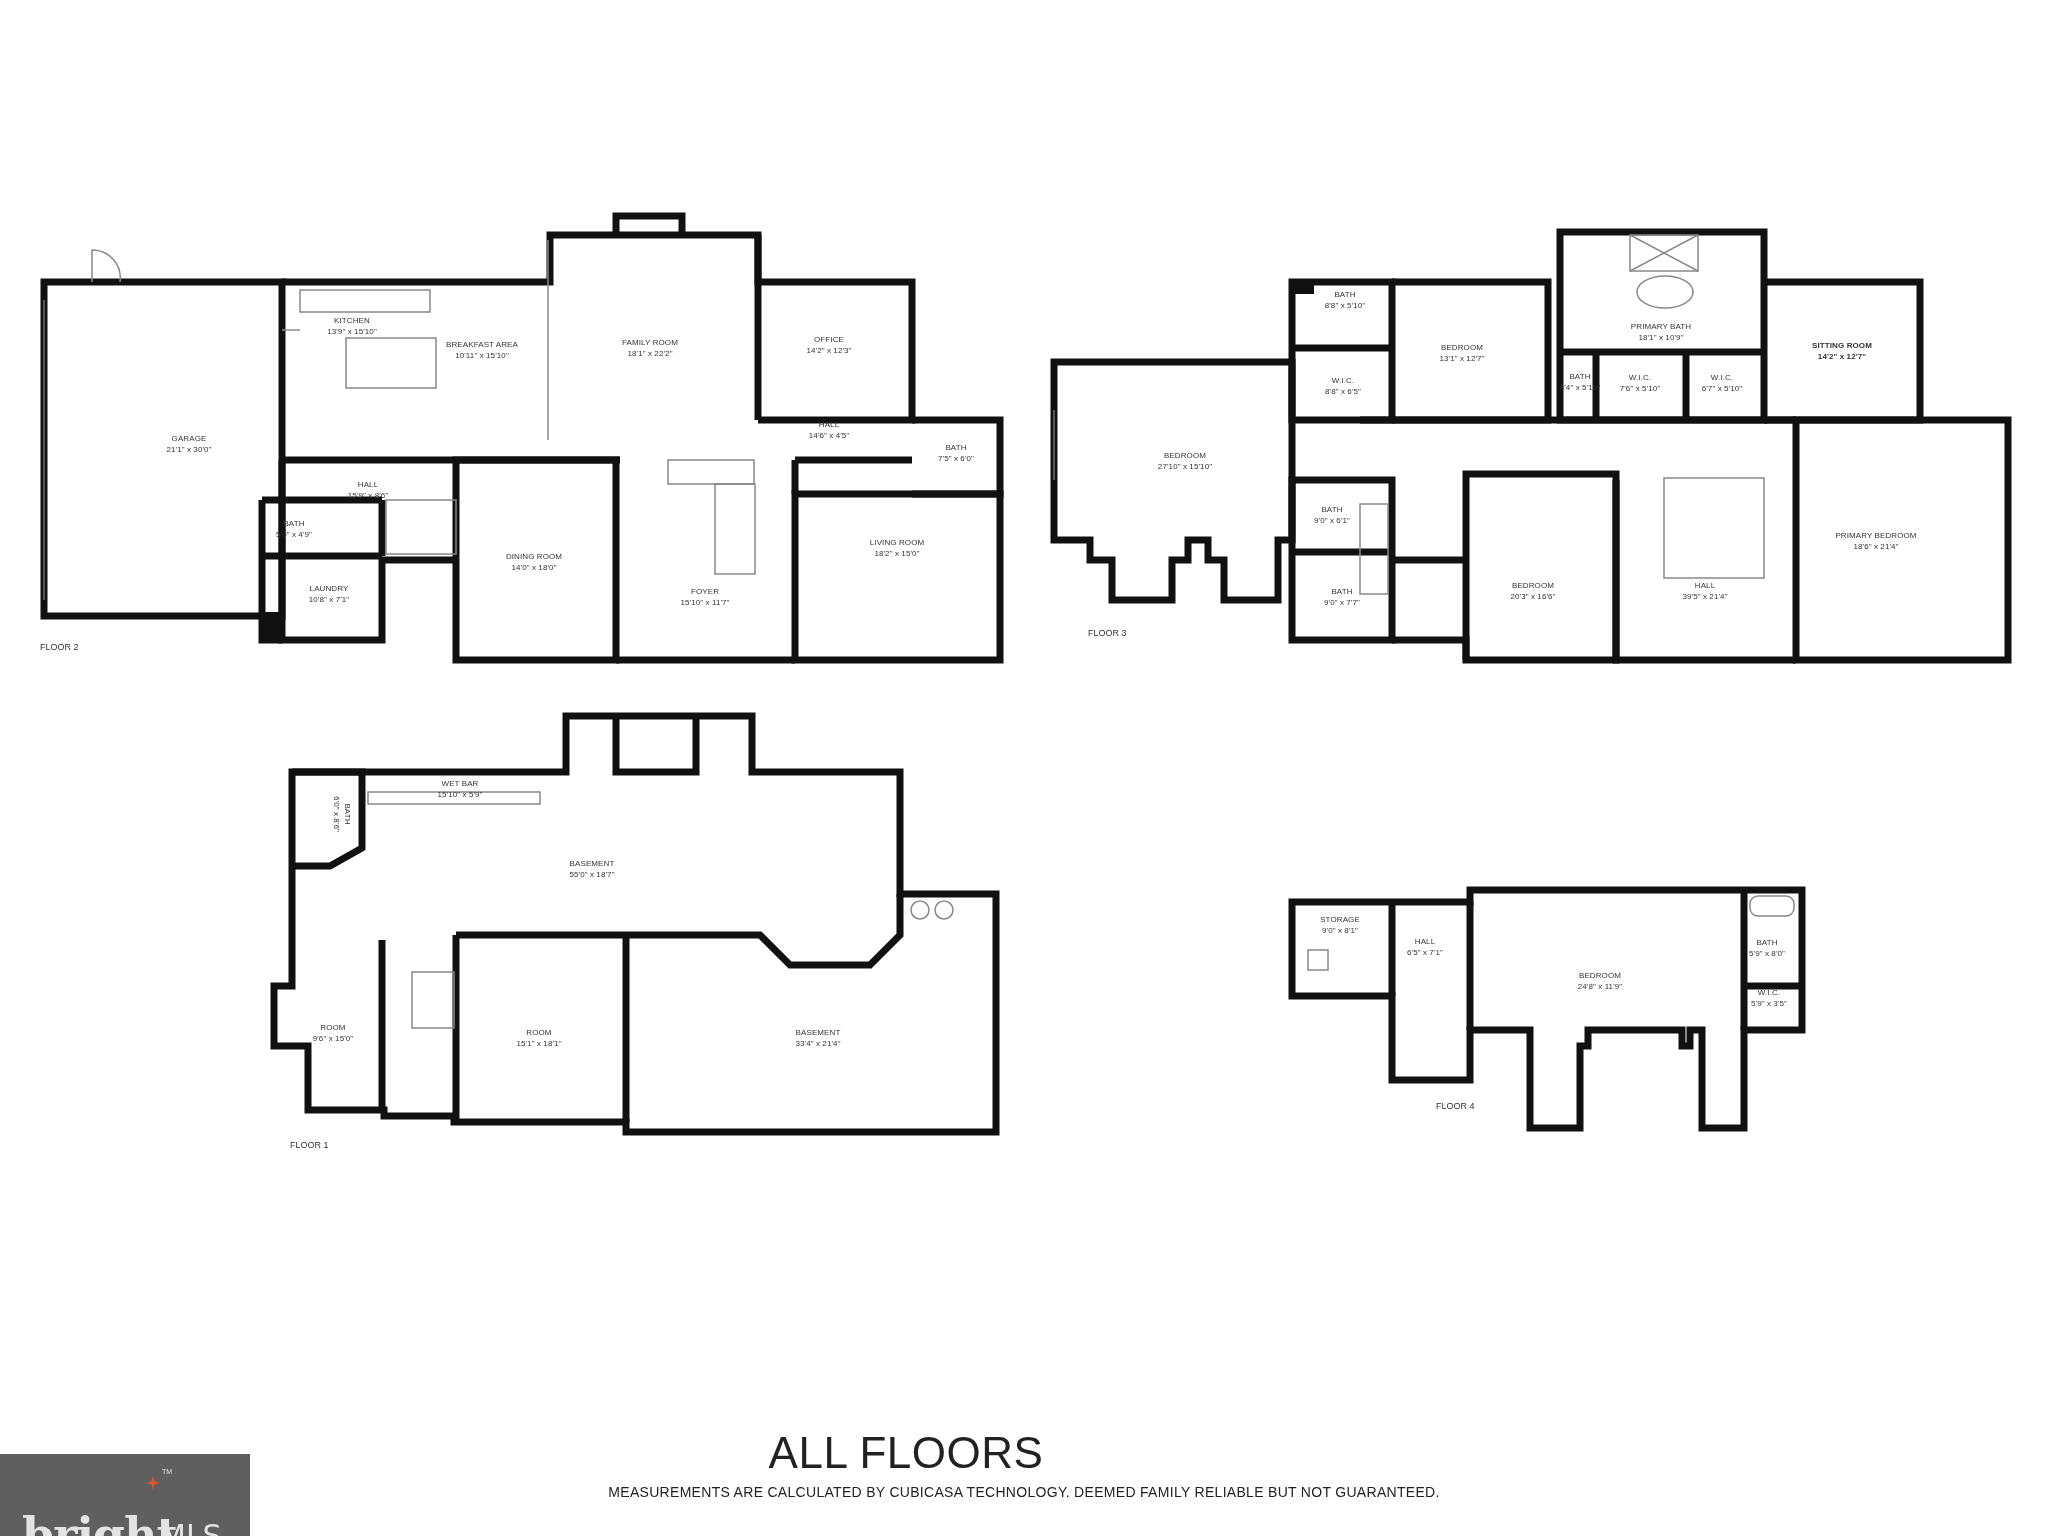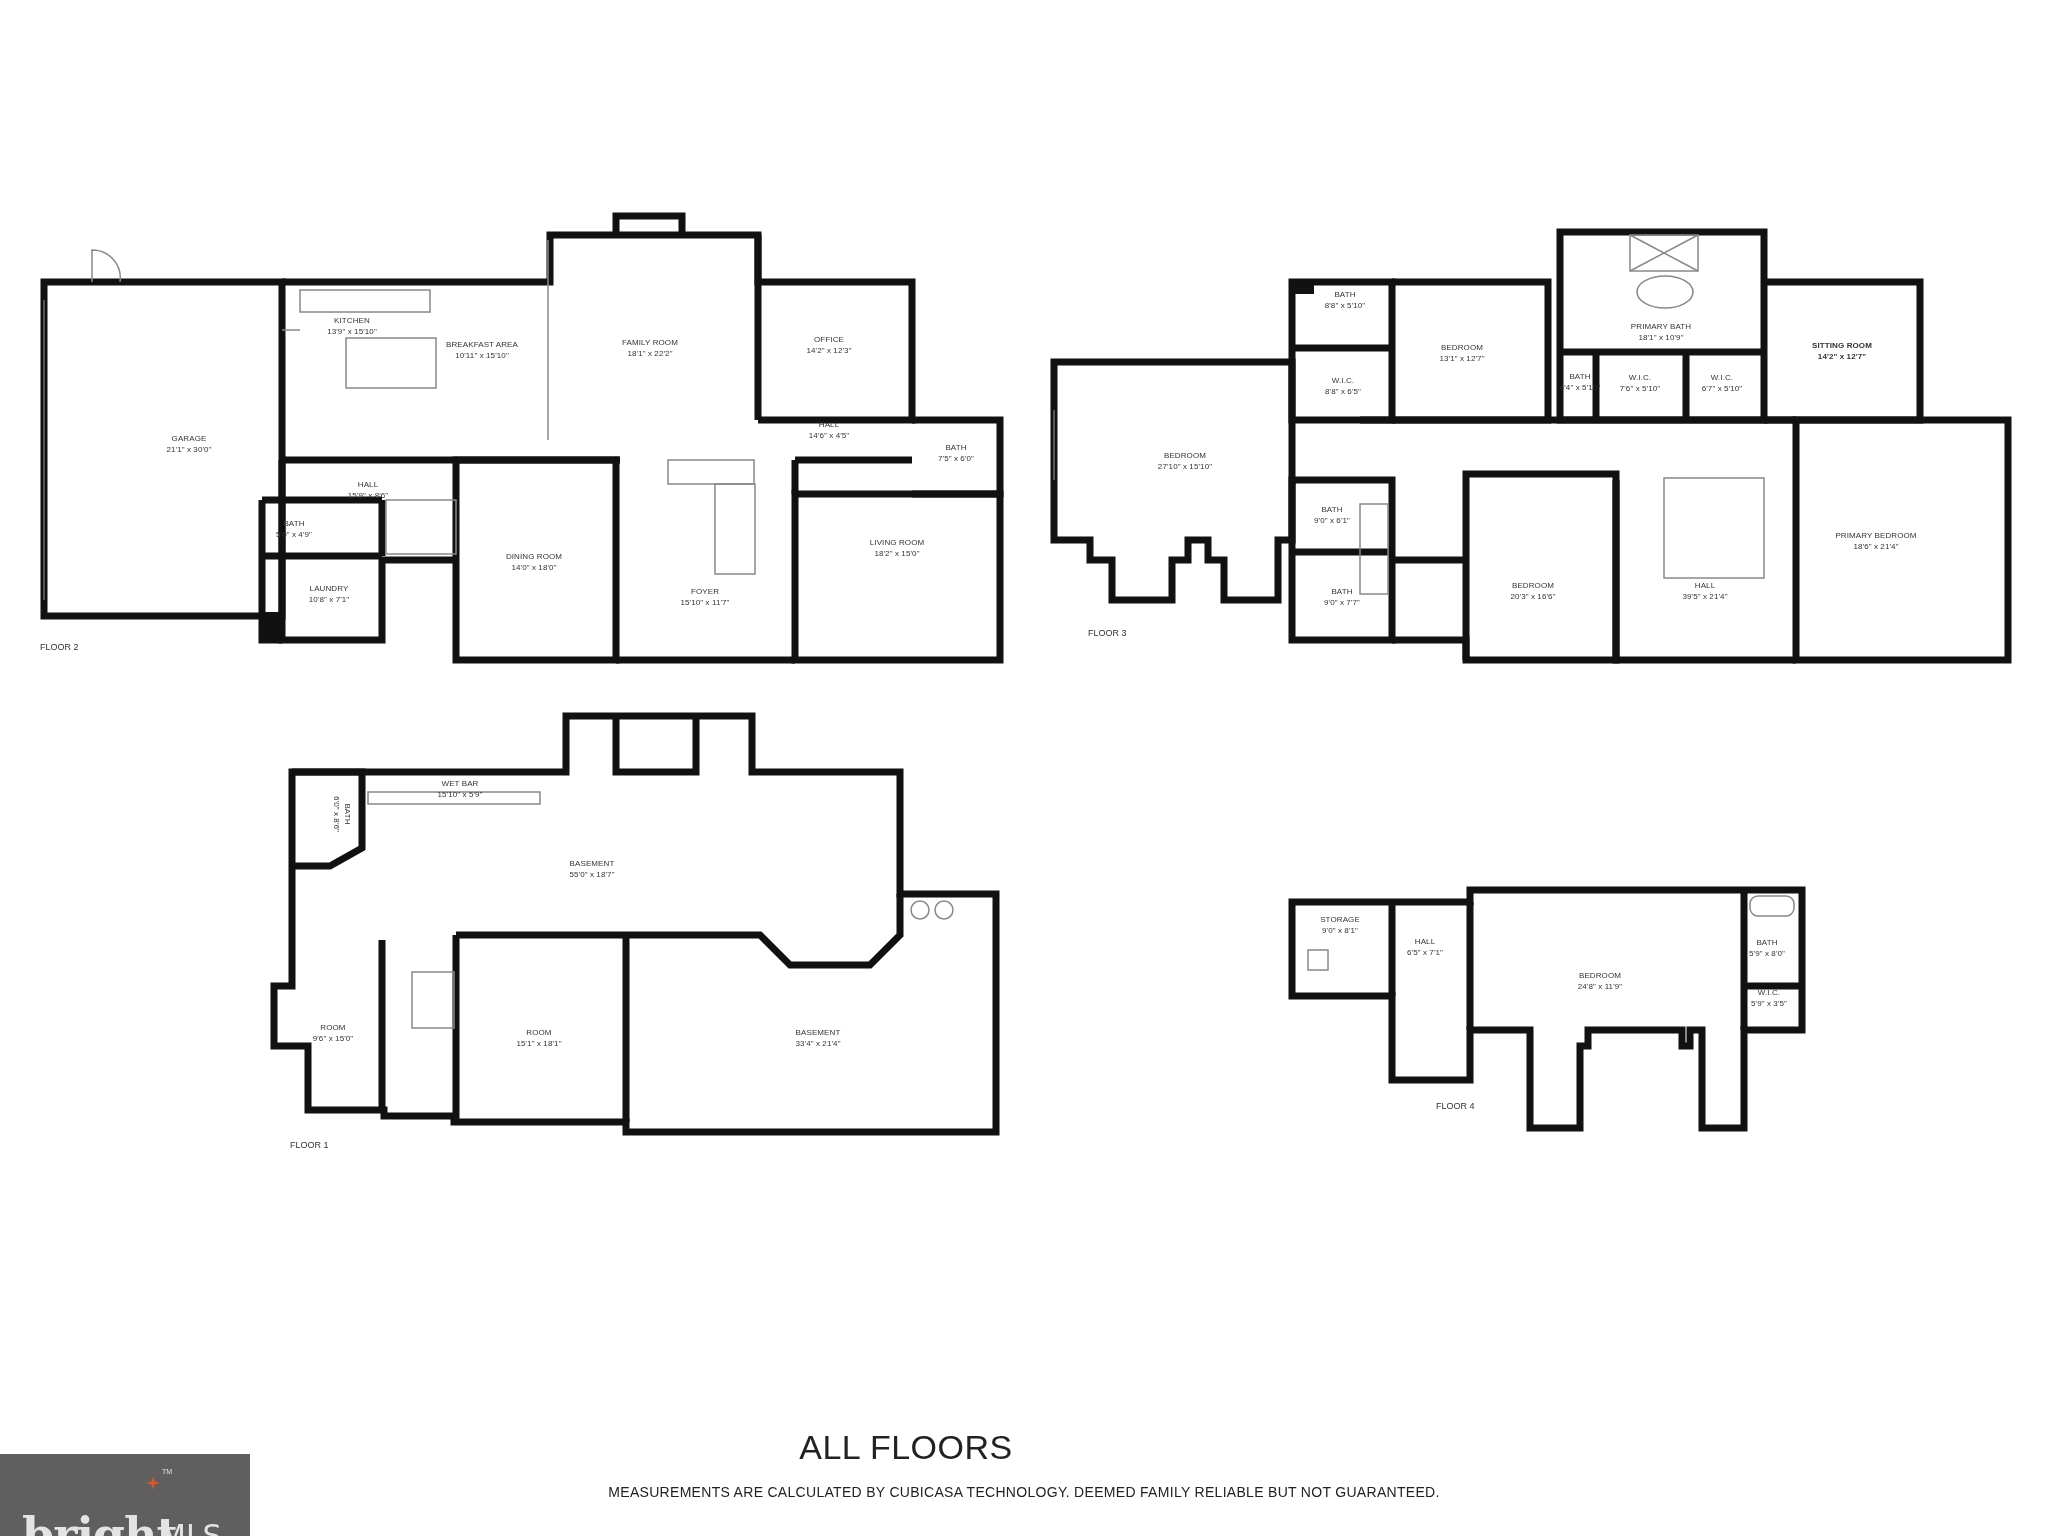--- a/index.html
+++ b/index.html
@@ -6,21 +6,21 @@
   body { width: 2048px; height: 1536px; position: relative; overflow: hidden; font-family: "Liberation Sans", sans-serif; color: #222; }
   #plan { position: absolute; left: 0; top: 0; width: 2048px; height: 1536px; }
   .wall { fill: none; stroke: #111; stroke-width: 7; stroke-linejoin: miter; }
   .thin { fill: none; stroke: #888; stroke-width: 1.5; }
   .win { fill: #fff; stroke: #888; stroke-width: 1.2; }
   .label { position: absolute; transform: translate(-50%, -50%); text-align: center; font-size: 8px; line-height: 11px; color: #333; white-space: nowrap; letter-spacing: 0.1px; }
   .label .n { display: block; text-transform: uppercase; }
   .label .d { display: block; }
   .label.vert { transform: translate(-50%, -50%) rotate(90deg); }
   .floor-label { position: absolute; font-size: 9px; color: #333; text-transform: uppercase; }
-  .title { position: absolute; left: 0; width: 1812px; top: 1428px; text-align: center; font-size: 34px; color: #222; letter-spacing: 0.5px; }
+  .title { position: absolute; left: 0; width: 1812px; top: 1428px; text-align: center; font-size: 44px; color: #222; letter-spacing: 0.5px; }
   .disclaimer { position: absolute; left: 0; width: 2048px; top: 1484px; text-align: center; font-size: 14px; color: #222; letter-spacing: 0.3px; }
   .logo { position: absolute; left: 0; top: 1454px; width: 250px; height: 82px; background: #5f5f5f; }
   .logo .word { position: absolute; left: 22px; top: 10px; font-family: "DejaVu Serif", serif; font-size: 46px; color: #e3e3e3; font-weight: bold; letter-spacing: -1px; margin-top: 44px; }
   .logo .mls { position: absolute; left: 160px; top: 28px; font-family: "DejaVu Sans", sans-serif; font-size: 30px; color: #e3e3e3; margin-top: 36px; }
   .logo .tm { position: absolute; left: 162px; top: 14px; font-size: 7px; color: #e3e3e3; }
   .logo .star { position: absolute; left: 146px; top: 22px; width: 14px; height: 14px; }
 </style>
 </head>
 <body>
 

